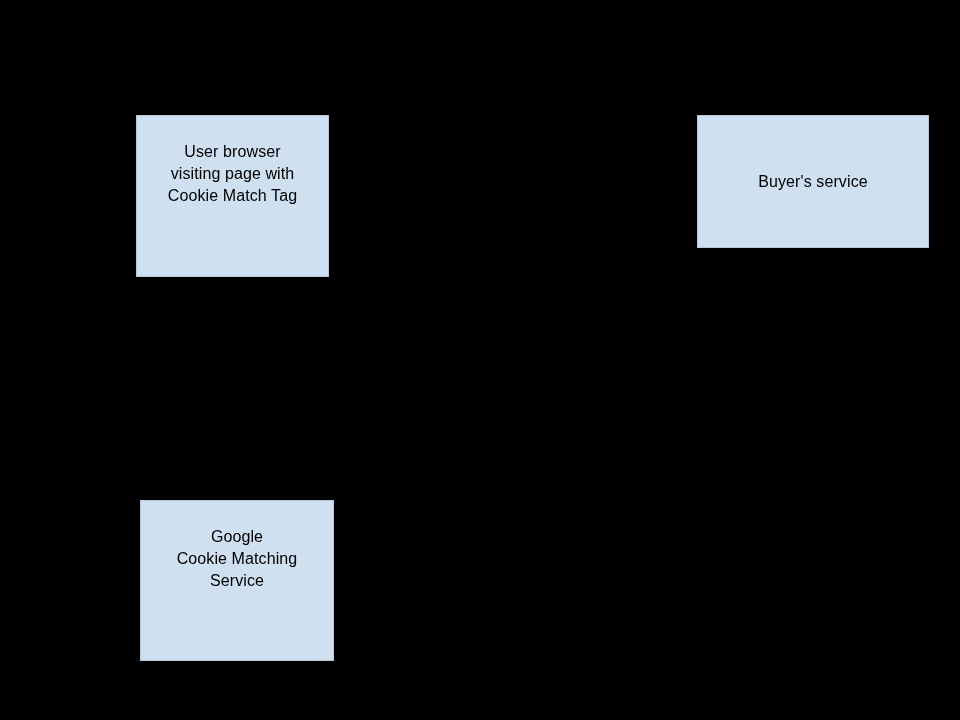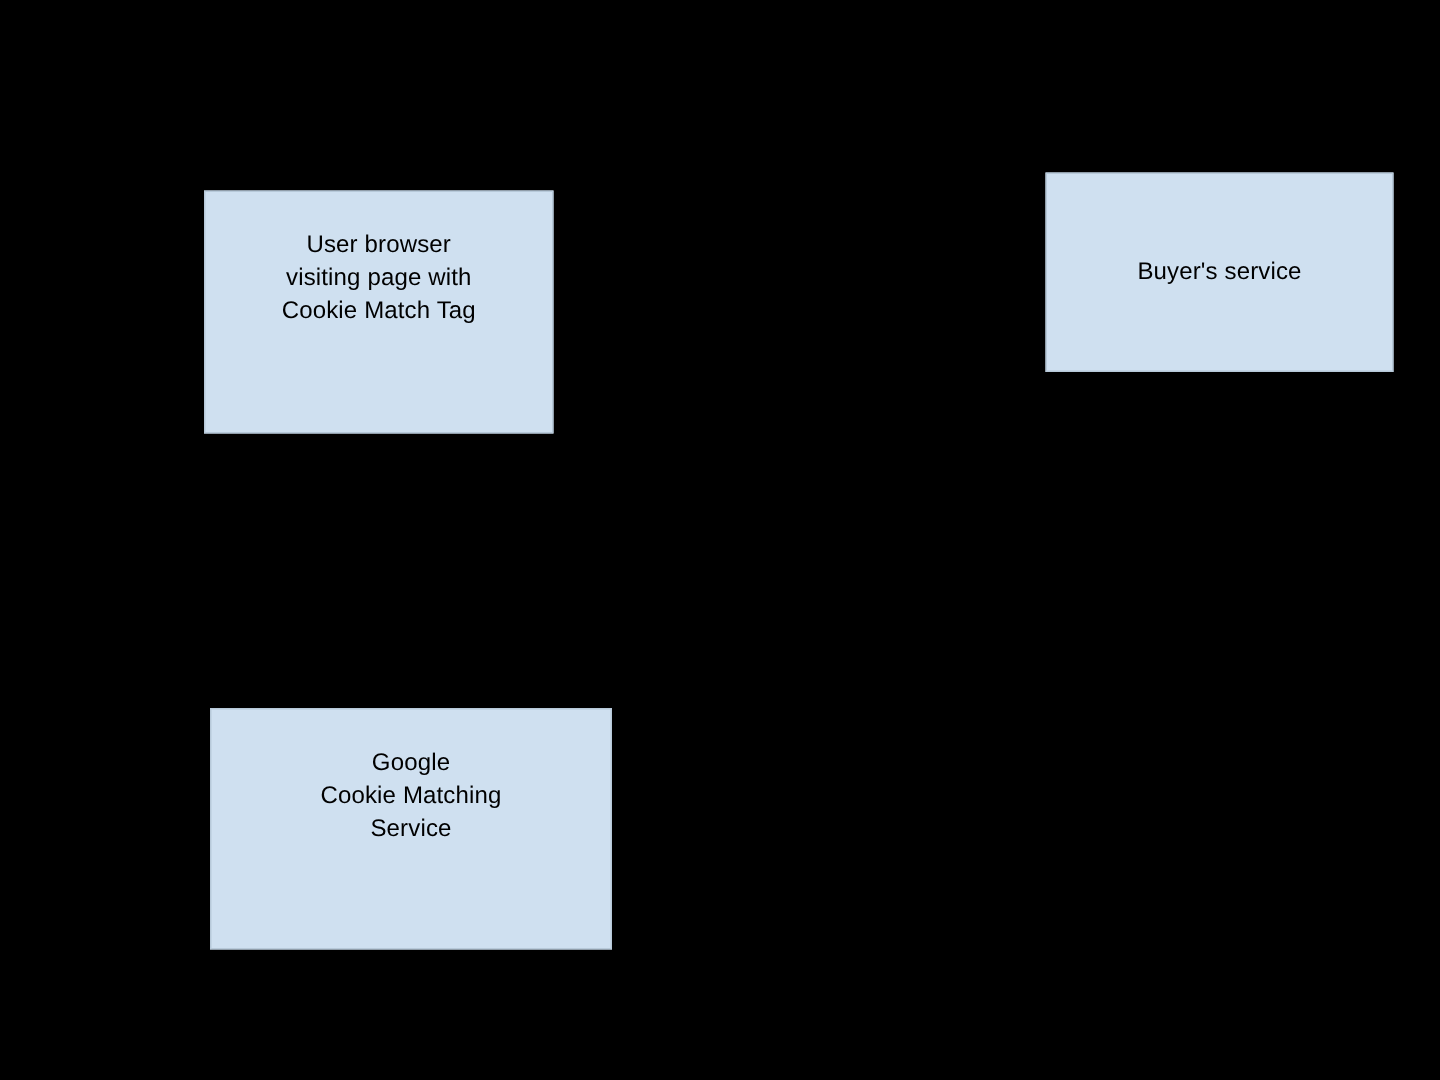--- a/index.html
+++ b/index.html
@@ -76,29 +76,29 @@
     pointer-events: none;
   }
 </style>
 </head>
 <body>
 
 <div id="canvas" style="width: 960px; height: 720px; background: rgb(0, 0, 0);">
 
   <svg id="edge-layer" viewBox="0 0 960 720" xmlns="http://www.w3.org/2000/svg"></svg>
 
-  <div class="node" id="node-user-browser" style="left: 136px; top: 115px; width: 233px; height: 162px; background: rgb(207, 224, 240); border-color: rgb(183, 201, 217); margin-top: 12px;">
+  <div class="node" id="node-user-browser" style="left: 136px; top: 115px; width: 193px; height: 162px; background: rgb(207, 224, 240); border-color: rgb(183, 201, 217);">
     <span class="node-label" style="color: rgb(0, 0, 0);">User browser
 visiting page with
 Cookie Match Tag</span>
   </div>
 
   <div class="node" id="node-buyers-service" style="left: 697px; top: 115px; width: 232px; height: 133px; background: rgb(207, 224, 240); border-color: rgb(183, 201, 217);">
     <span class="node-label" style="color: rgb(0, 0, 0);">Buyer's service</span>
   </div>
 
-  <div class="node" id="node-google-cookie-matching-service" style="left: 140px; top: 472px; width: 268px; height: 161px; background: rgb(207, 224, 240); border-color: rgb(183, 201, 217);">
+  <div class="node" id="node-google-cookie-matching-service" style="left: 140px; top: 500px; width: 194px; height: 161px; background: rgb(207, 224, 240); border-color: rgb(183, 201, 217);">
     <span class="node-label" style="color: rgb(0, 0, 0);">Google
 Cookie Matching
 Service</span>
   </div>
 
 </div>
 
 </body></html>

